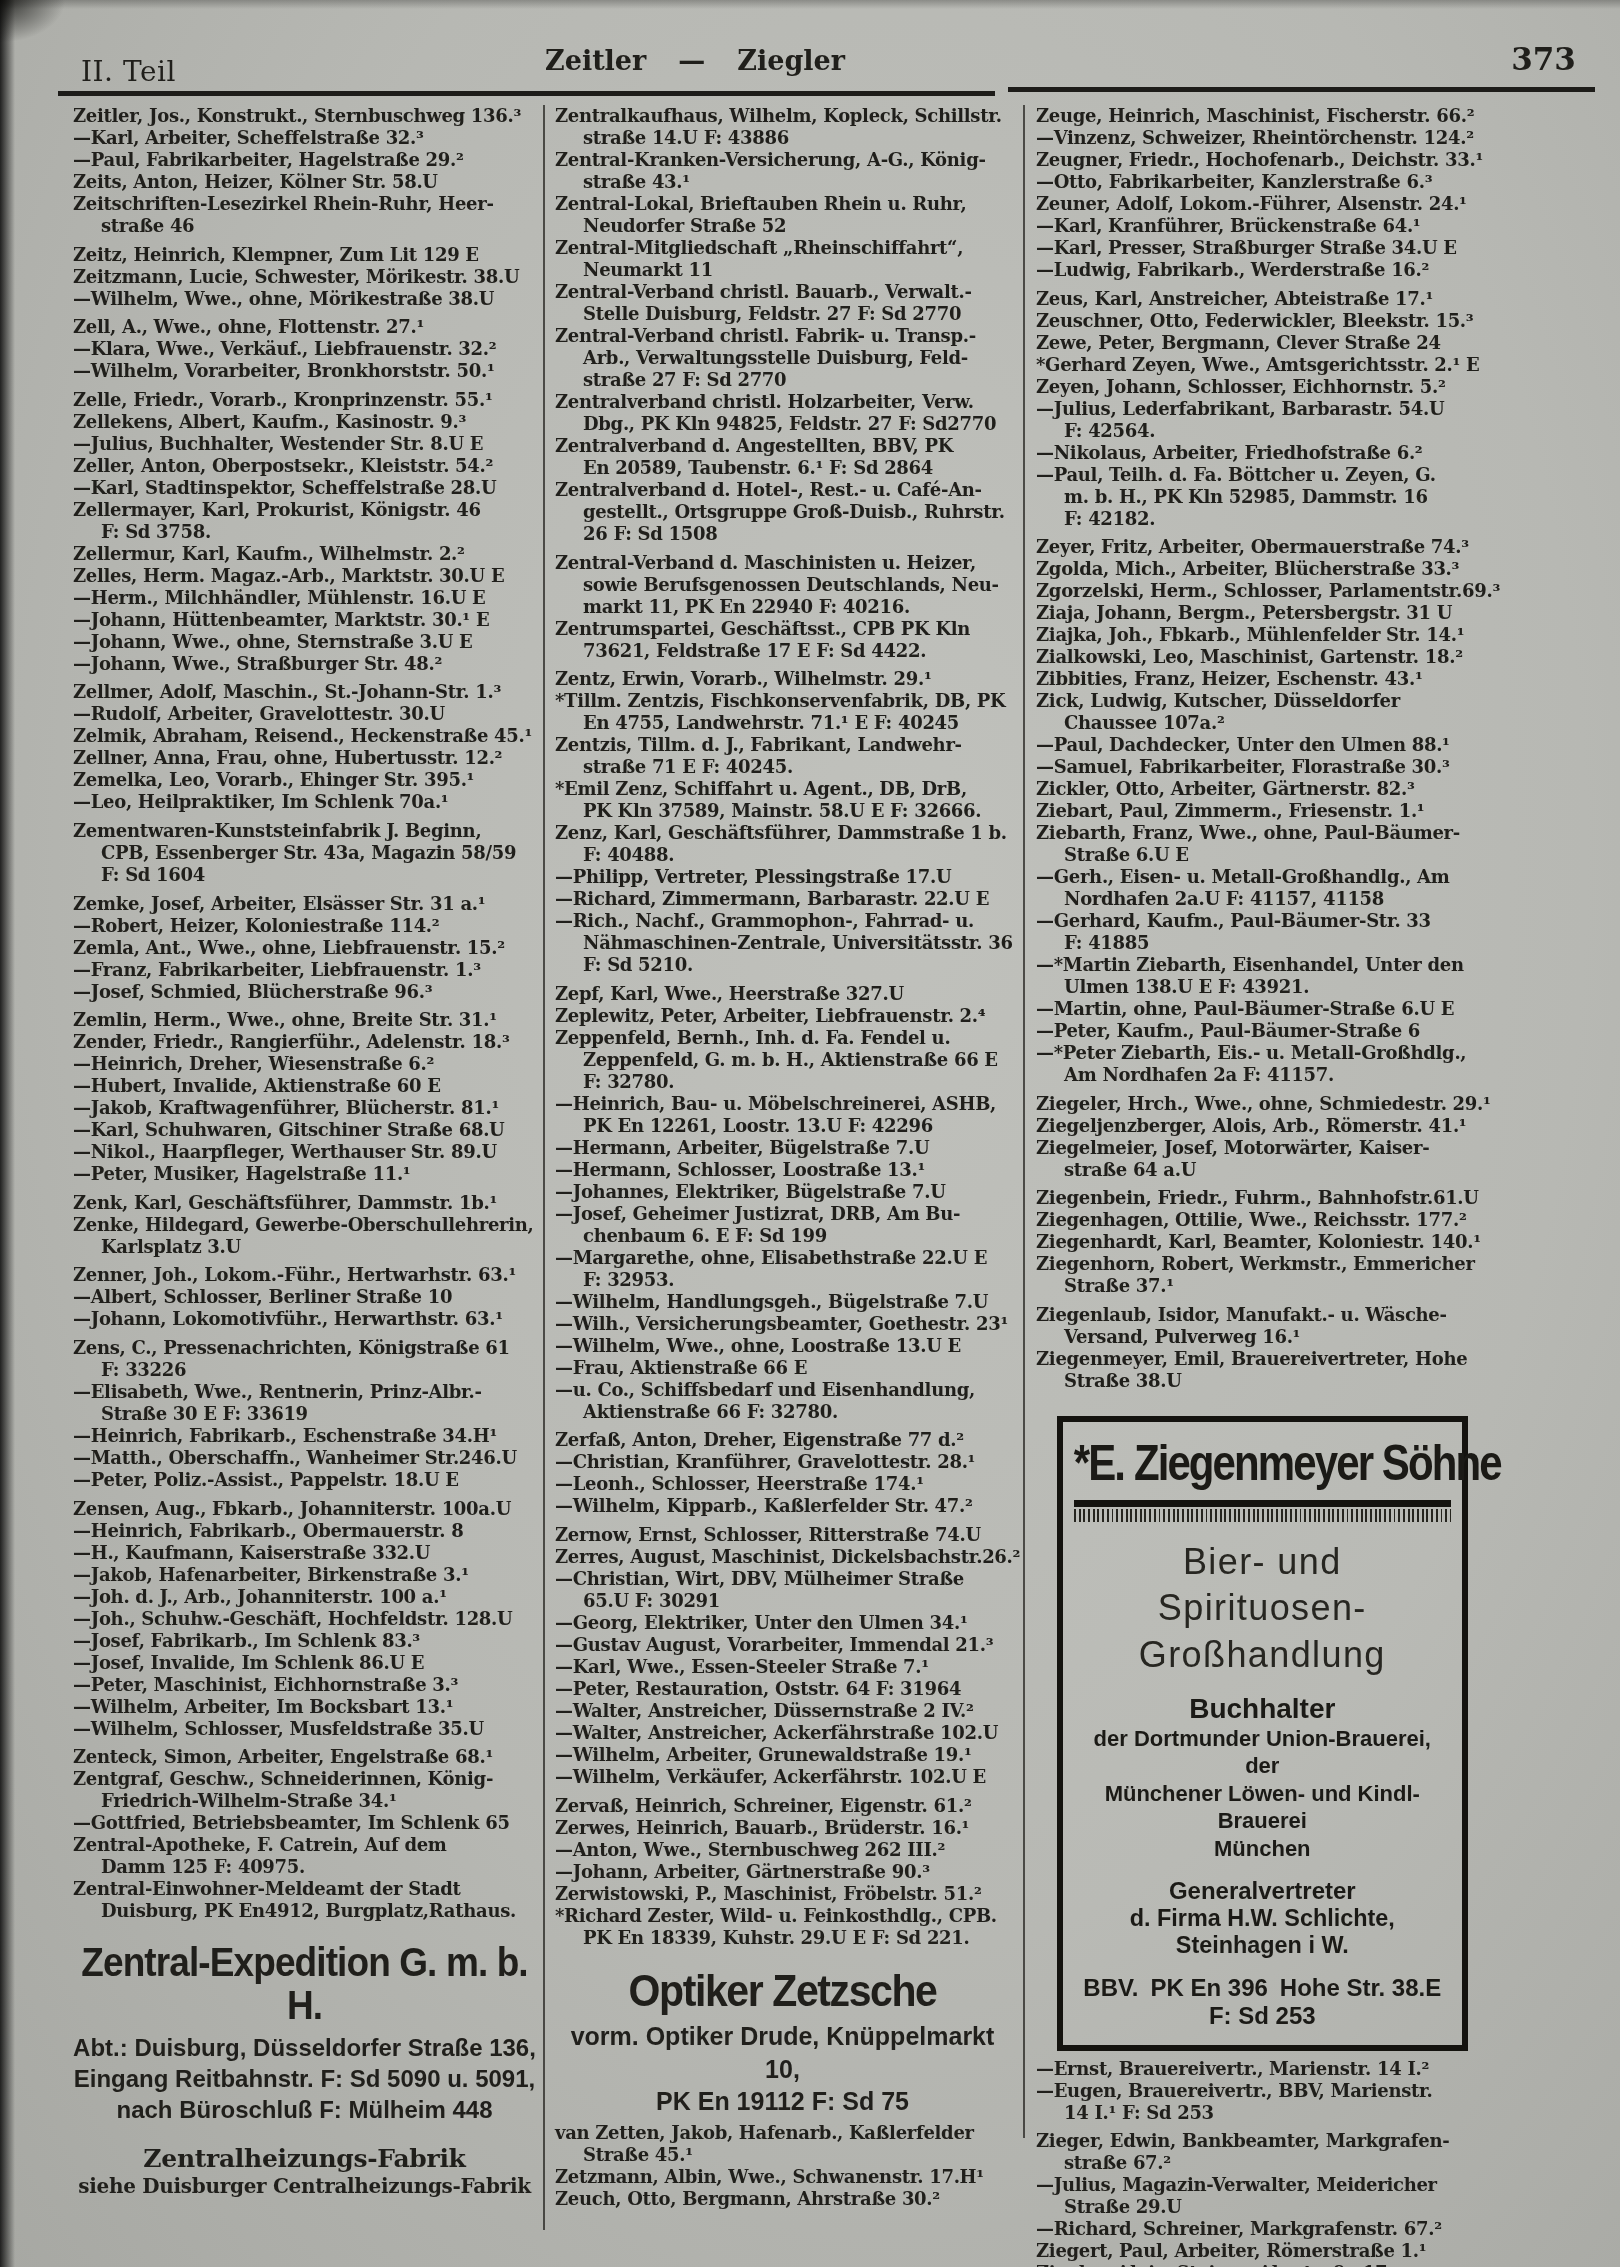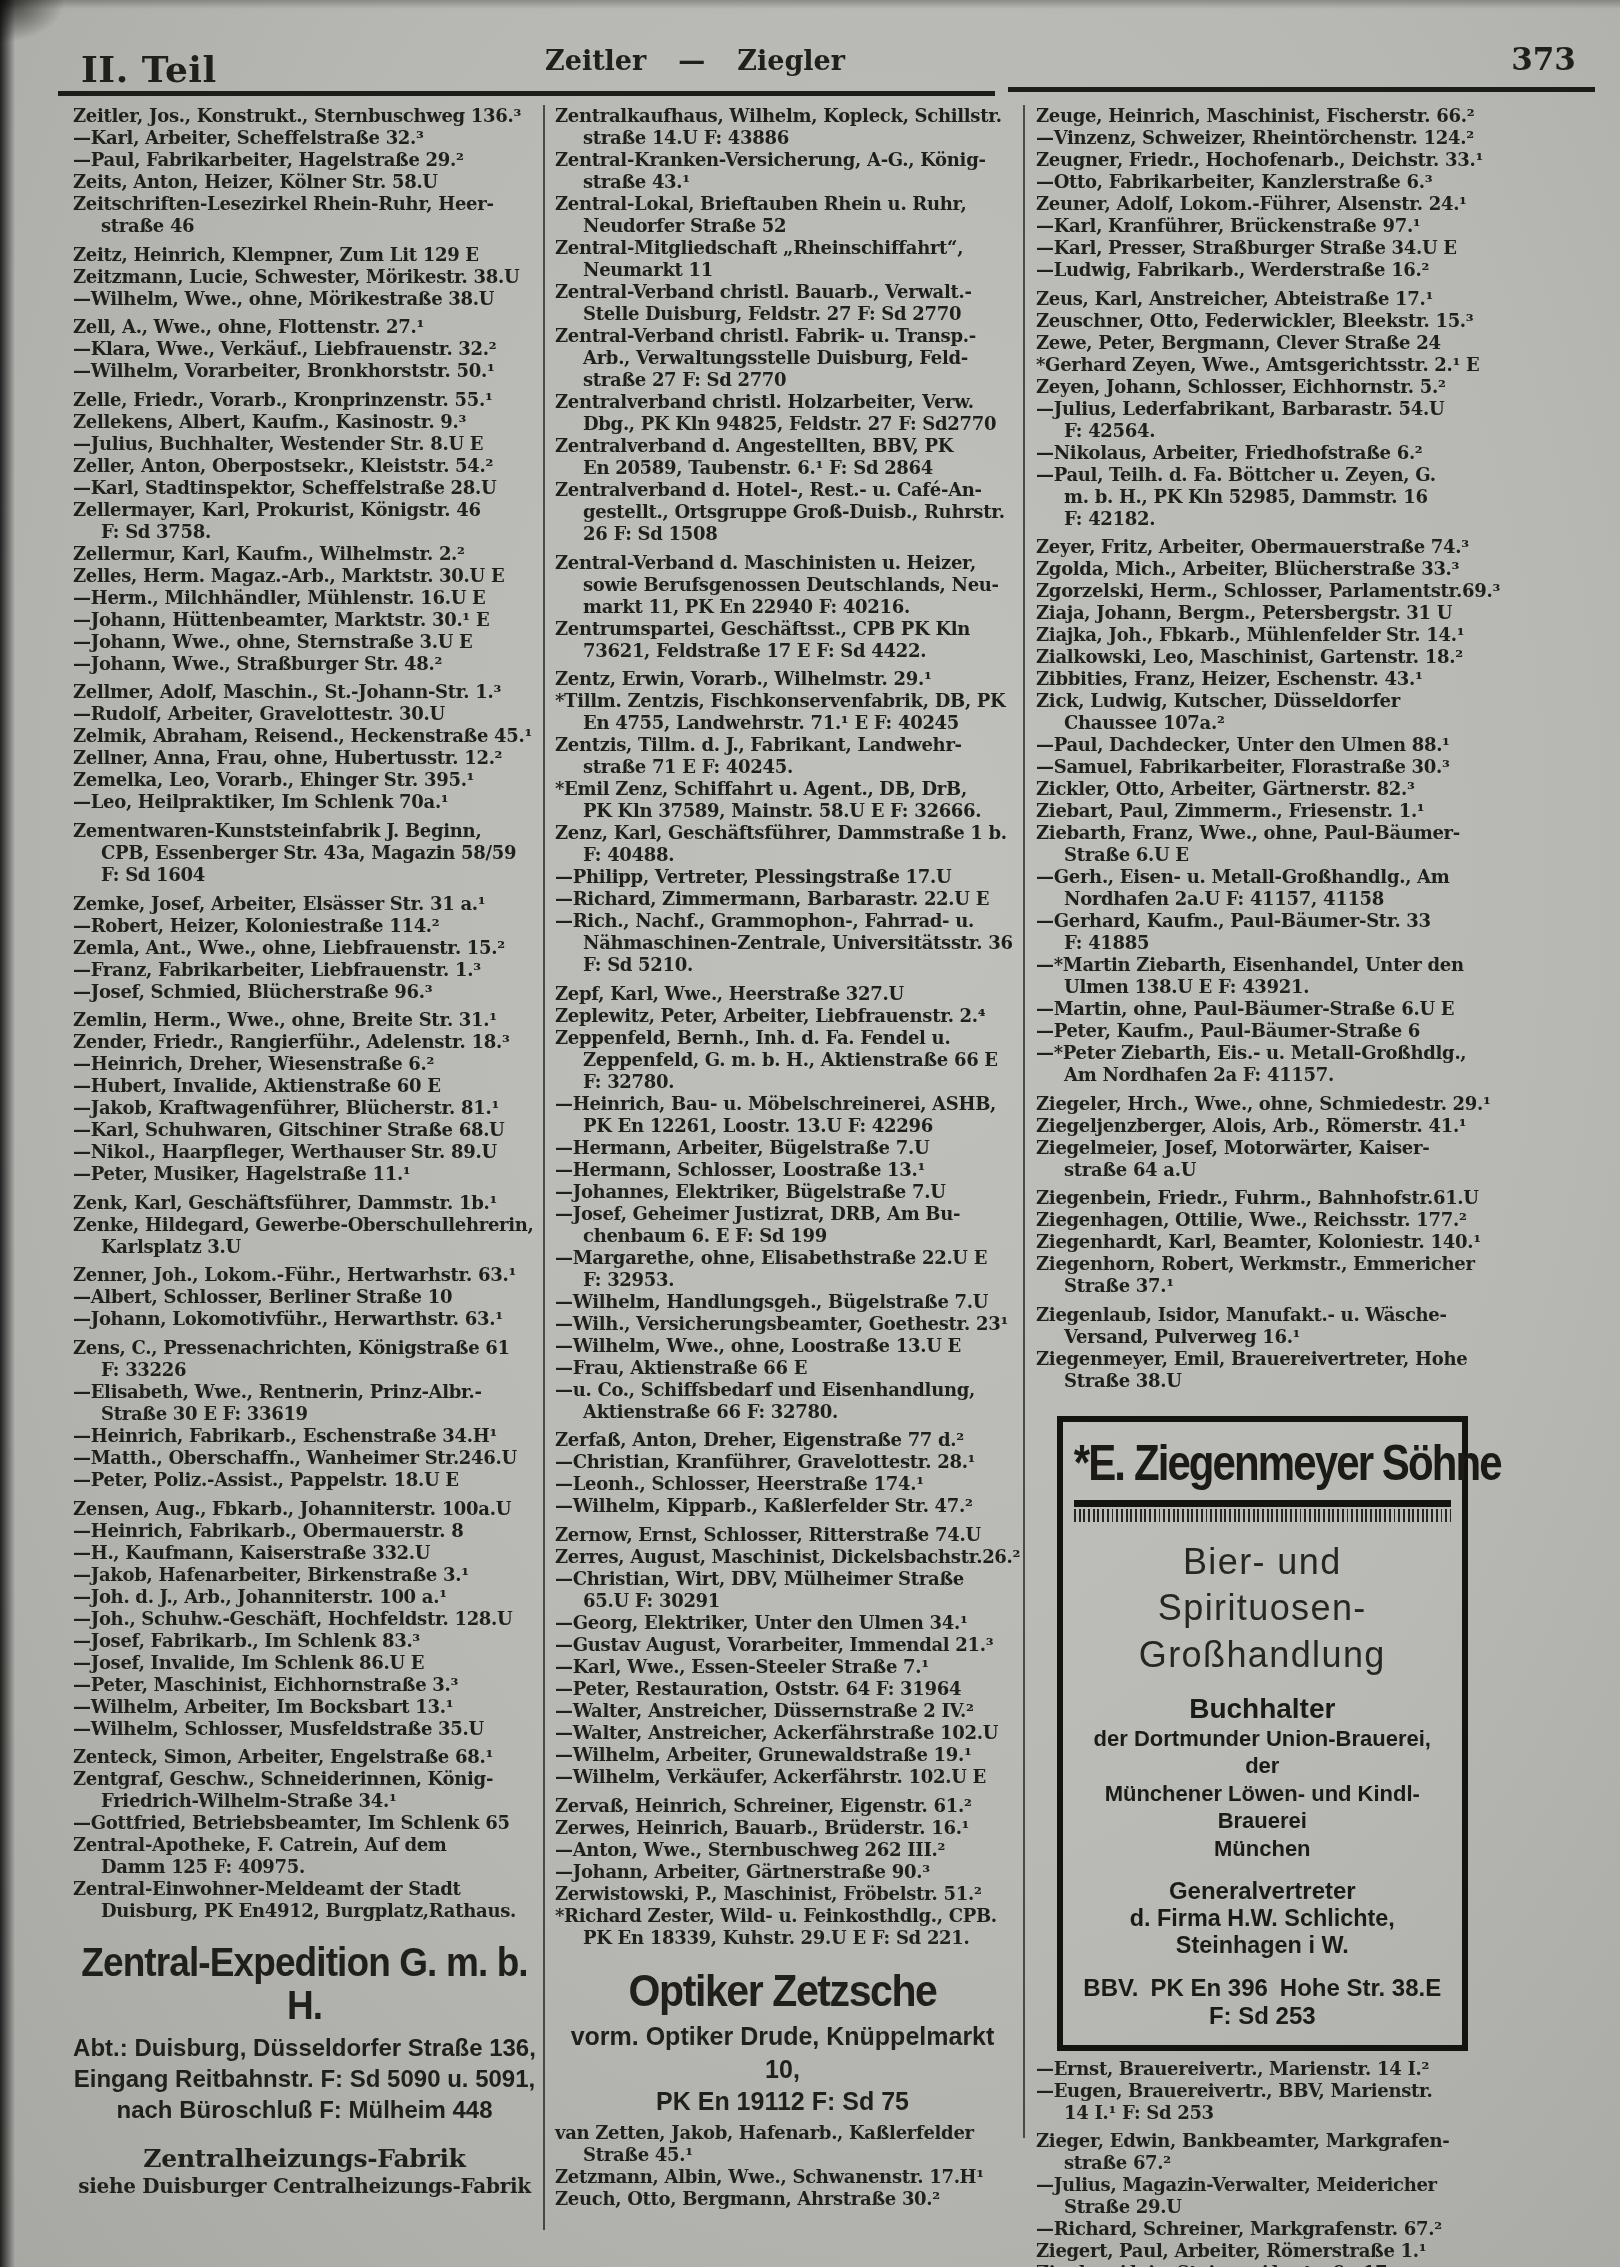--- a/index.html
+++ b/index.html
@@ -7,21 +7,21 @@
     background:radial-gradient(ellipse at 55% 38%, #c0c1bc 0%, #b7b8b3 55%, #a7a8a3 100%);
     font-family:"DejaVu Serif", serif;color:#201f1b;}
   .edge-left{position:absolute;left:0;top:0;width:15px;height:100%;
     background:linear-gradient(to right, rgba(8,8,8,.85), rgba(8,8,8,0));}
   .edge-top{position:absolute;left:0;top:0;width:100%;height:9.4px;
     background:linear-gradient(rgba(20,20,18,.28), rgba(20,20,18,0));}
   .edge-corner{position:absolute;left:0;top:0;width:66px;height:43px;
     background:radial-gradient(ellipse at 0 0, rgba(10,10,8,.8), rgba(10,10,8,0) 70%);}
 
   
-  .hdr-part{position:absolute;left:81px;top:48px;font-size:36px;font-weight:bold;letter-spacing:0.5px;}
+  .hdr-part{position:absolute;left:81px;top:55px;font-size:28px;font-weight:normal;letter-spacing:0.5px;}
   .hdr-center{position:absolute;left:545px;top:45px;width:468px;text-align:left;
     font-size:27px;font-weight:bold;}
   .hdr-center .gap-dash{display:inline-block;margin:0 32px;}
   .hdr-page{position:absolute;left:1492px;top:41px;width:103px;text-align:center;
     font-size:31px;font-weight:bold;}
   .hdr-rule-a{position:absolute;left:58px;top:91px;width:937px;height:4.7px;background:#1d1c19;}
   .hdr-rule-b{position:absolute;left:1008px;top:87px;width:587px;height:4.7px;background:#1d1c19;}
 
   
   .vdiv{position:absolute;width:1.9px;background:rgba(32,31,27,.72);}
@@ -275,21 +275,21 @@
       <div class="ln ind">Straße 45.¹</div>
       <div class="ln">Zetzmann, Albin, Wwe., Schwanenstr. 17.H¹</div>
       <div class="ln">Zeuch, Otto, Bergmann, Ahrstraße 30.²</div>
     </div>
   <div class="col" id="col-3">
       <div class="ln">Zeuge, Heinrich, Maschinist, Fischerstr. 66.²</div>
       <div class="ln">—Vinzenz, Schweizer, Rheintörchenstr. 124.²</div>
       <div class="ln">Zeugner, Friedr., Hochofenarb., Deichstr. 33.¹</div>
       <div class="ln">—Otto, Fabrikarbeiter, Kanzlerstraße 6.³</div>
       <div class="ln">Zeuner, Adolf, Lokom.-Führer, Alsenstr. 24.¹</div>
-      <div class="ln">—Karl, Kranführer, Brückenstraße 97.¹</div>
+      <div class="ln">—Karl, Kranführer, Brückenstraße 64.¹</div>
       <div class="ln">—Karl, Presser, Straßburger Straße 34.U E</div>
       <div class="ln">—Ludwig, Fabrikarb., Werderstraße 16.²</div>
       <div class="ln gap">Zeus, Karl, Anstreicher, Abteistraße 17.¹</div>
       <div class="ln">Zeuschner, Otto, Federwickler, Bleekstr. 15.³</div>
       <div class="ln">Zewe, Peter, Bergmann, Clever Straße 24</div>
       <div class="ln">*Gerhard Zeyen, Wwe., Amtsgerichtsstr. 2.¹ E</div>
       <div class="ln">Zeyen, Johann, Schlosser, Eichhornstr. 5.²</div>
       <div class="ln">—Julius, Lederfabrikant, Barbarastr. 54.U</div>
       <div class="ln ind">F: 42564.</div>
       <div class="ln">—Nikolaus, Arbeiter, Friedhofstraße 6.²</div>

